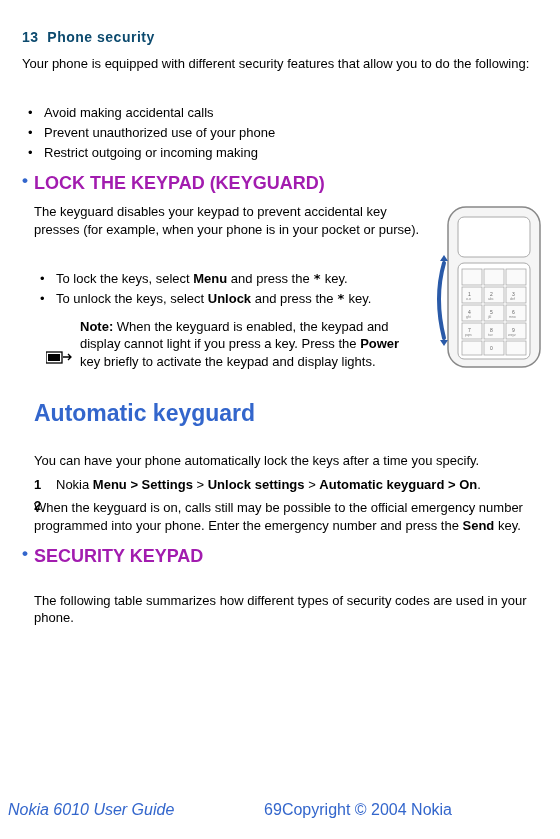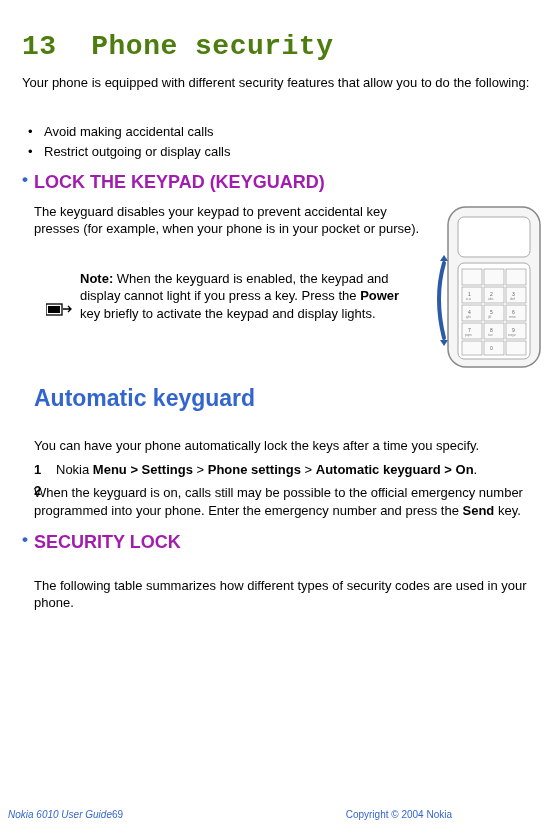--- a/index.html
+++ b/index.html
@@ -8,26 +8,25 @@
       height: 839px;
       font-family: Arial, Helvetica, sans-serif;
       font-size: 13px;
       line-height: 1.35;
       color: #000;
       background: #fff;
       position: relative;
       padding: 28px 8px 0 22px;
     }
     .chapter-title {
-      color: #4d7c0f;
-      font-size: 28px;
+      color: #0c4a6e;
+      font-size: 14px;
       font-weight: bold;
       margin-bottom: 8px;
       letter-spacing: 0.5px;
-      font-family: Liberation Mono, monospace;
     }
     .intro-text { margin-bottom: 6px; }
     .para { margin-bottom: 6px; margin-top: 23px; }
     .bullet-list { list-style: none; margin-bottom: 10px; margin-top: 32px; }
     .bullet-list li { position: relative; padding-left: 22px; margin-bottom: 2px; }
     .bullet-list li::before { content: "•"; position: absolute; left: 6px; top: 0; }
     .section-row { display: flex; align-items: flex-start; margin-bottom: 8px; }
     .section-bullet { color: #3366cc; font-size: 17px; font-weight: bold; margin-right: 6px; line-height: 1.2; }
     .section-heading { color: #a21caf; font-size: 18px; font-weight: bold; }
     .subheading { color: #3366cc; font-size: 23px; font-weight: bold; margin-bottom: 2px; }
@@ -45,53 +44,60 @@
     .ol-num { position: absolute; left: 0; top: 0; font-weight: bold; }
     .footer {
       position: absolute;
       bottom: 18px;
       left: 0;
       right: 0;
       width: 460px;
       display: flex;
       justify-content: space-between;
       align-items: baseline;
-      font-size: 10px;
+      font-size: 16px;
       color: #3366cc;
       padding: 0 8px 0 8px;
     }
     .footer-left { font-style: italic; }
-    .footer-center { flex: 1; text-align: left; }
+    .footer-center { flex: 1; text-align: right; }
     .footer-right { }
     .indent { margin-left: 12px; }
   </style>
 </head>
 <body>
 
 <h1 class="chapter-title">
   <span>13</span>
   &nbsp;<span>Phone security</span>
 </h1>
 
 <p class="intro-text">Your phone is equipped with different security features that allow you to do the following:</p>
 
 <ul class="bullet-list">
   <li><span>Avoid making accidental calls</span></li>
-  <li><span>Restrict outgoing or display calls</span></li>
+  <li><span>Prevent unauthorized use of your phone</span></li>
+  <li><span>Restrict outgoing or incoming making</span></li>
 </ul>
 
 <div class="section-row">
   <span class="section-bullet">•</span>
   <span class="section-heading">LOCK THE KEYPAD (KEYGUARD)</span>
 </div>
 
 <div class="keyguard-area">
   <div class="text-col">
     <p class="body-block">The keyguard disables your keypad to prevent accidental key presses (for example, when your phone is in your pocket or purse).</p>
     <ul class="bullet-list">
+      <li>
+        <span><span>To lock the keys, select </span><span class="bold">Menu</span><span> and press the </span><span class="star">*</span><span> key.</span></span>
+      </li>
+      <li>
+        <span><span>To unlock the keys, select </span><span class="bold">Unlock</span><span> and press the </span><span class="star">*</span><span> key.</span></span>
+      </li>
     </ul>
     <div class="note-row">
       <span class="note-icon">
         <svg width="26" height="16" viewBox="0 0 26 16">
           <rect x="0" y="2" width="16" height="11" fill="none" stroke="#000" stroke-width="1.3"></rect>
           <rect x="2" y="4" width="12" height="7" fill="#000"></rect>
           <path d="M17 7 L25 7 M22 4 L25 7 L22 10" fill="none" stroke="#000" stroke-width="1.3"></path>
         </svg>
       </span>
       <p class="note-text"><span class="bold">Note:</span><span> When the keyguard is enabled, the keypad and display cannot light if you press a key. Press the </span><span class="bold">Power</span><span> key briefly to activate the keypad and display lights.</span></p>
@@ -147,31 +153,31 @@
       <path d="M 12 137 L 20 137 L 16 143 Z" fill="#2a5aa8"></path>
     </svg>
   </div>
 </div>
 
 <h3 class="subheading indent">Automatic keyguard</h3>
 <p class="para indent">You can have your phone automatically lock the keys after a time you specify.</p>
 
 <ol class="ol-list indent">
   <li><span class="ol-num">1</span>
-    <span><span>Nokia </span><span class="bold">Menu &gt; Settings</span><span> &gt; </span><span class="bold">Phone settings</span><span> &gt; </span><span class="bold">Automatic keyguard &gt; On</span><span>.</span></span>
+    <span><span>Nokia </span><span class="bold">Menu &gt; Settings</span><span> &gt; </span><span class="bold">Unlock settings</span><span> &gt; </span><span class="bold">Automatic keyguard &gt; On</span><span>.</span></span>
   </li>
   <li><span class="ol-num">2</span>
   </li>
 </ol>
 
 <p class="para indent" style="margin-top:6px;"><span>When the keyguard is on, calls still may be possible to the official emergency number programmed into your phone. Enter the emergency number and press the </span><span class="bold">Send</span><span> key.</span></p>
 
 <div class="section-row" style="margin-top:10px;">
   <span class="section-bullet">•</span>
-  <span class="section-heading">SECURITY LOCK</span>
+  <span class="section-heading">SECURITY KEYPAD</span>
 </div>
 <p class="para indent">The following table summarizes how different types of security codes are used in your phone.</p>
 
 <div class="footer">
   <span class="footer-left">Nokia 6010 User Guide</span>
   <span class="footer-center">69</span>
   <span class="footer-right">Copyright © 2004 Nokia</span>
 </div>
 
 </body></html>

